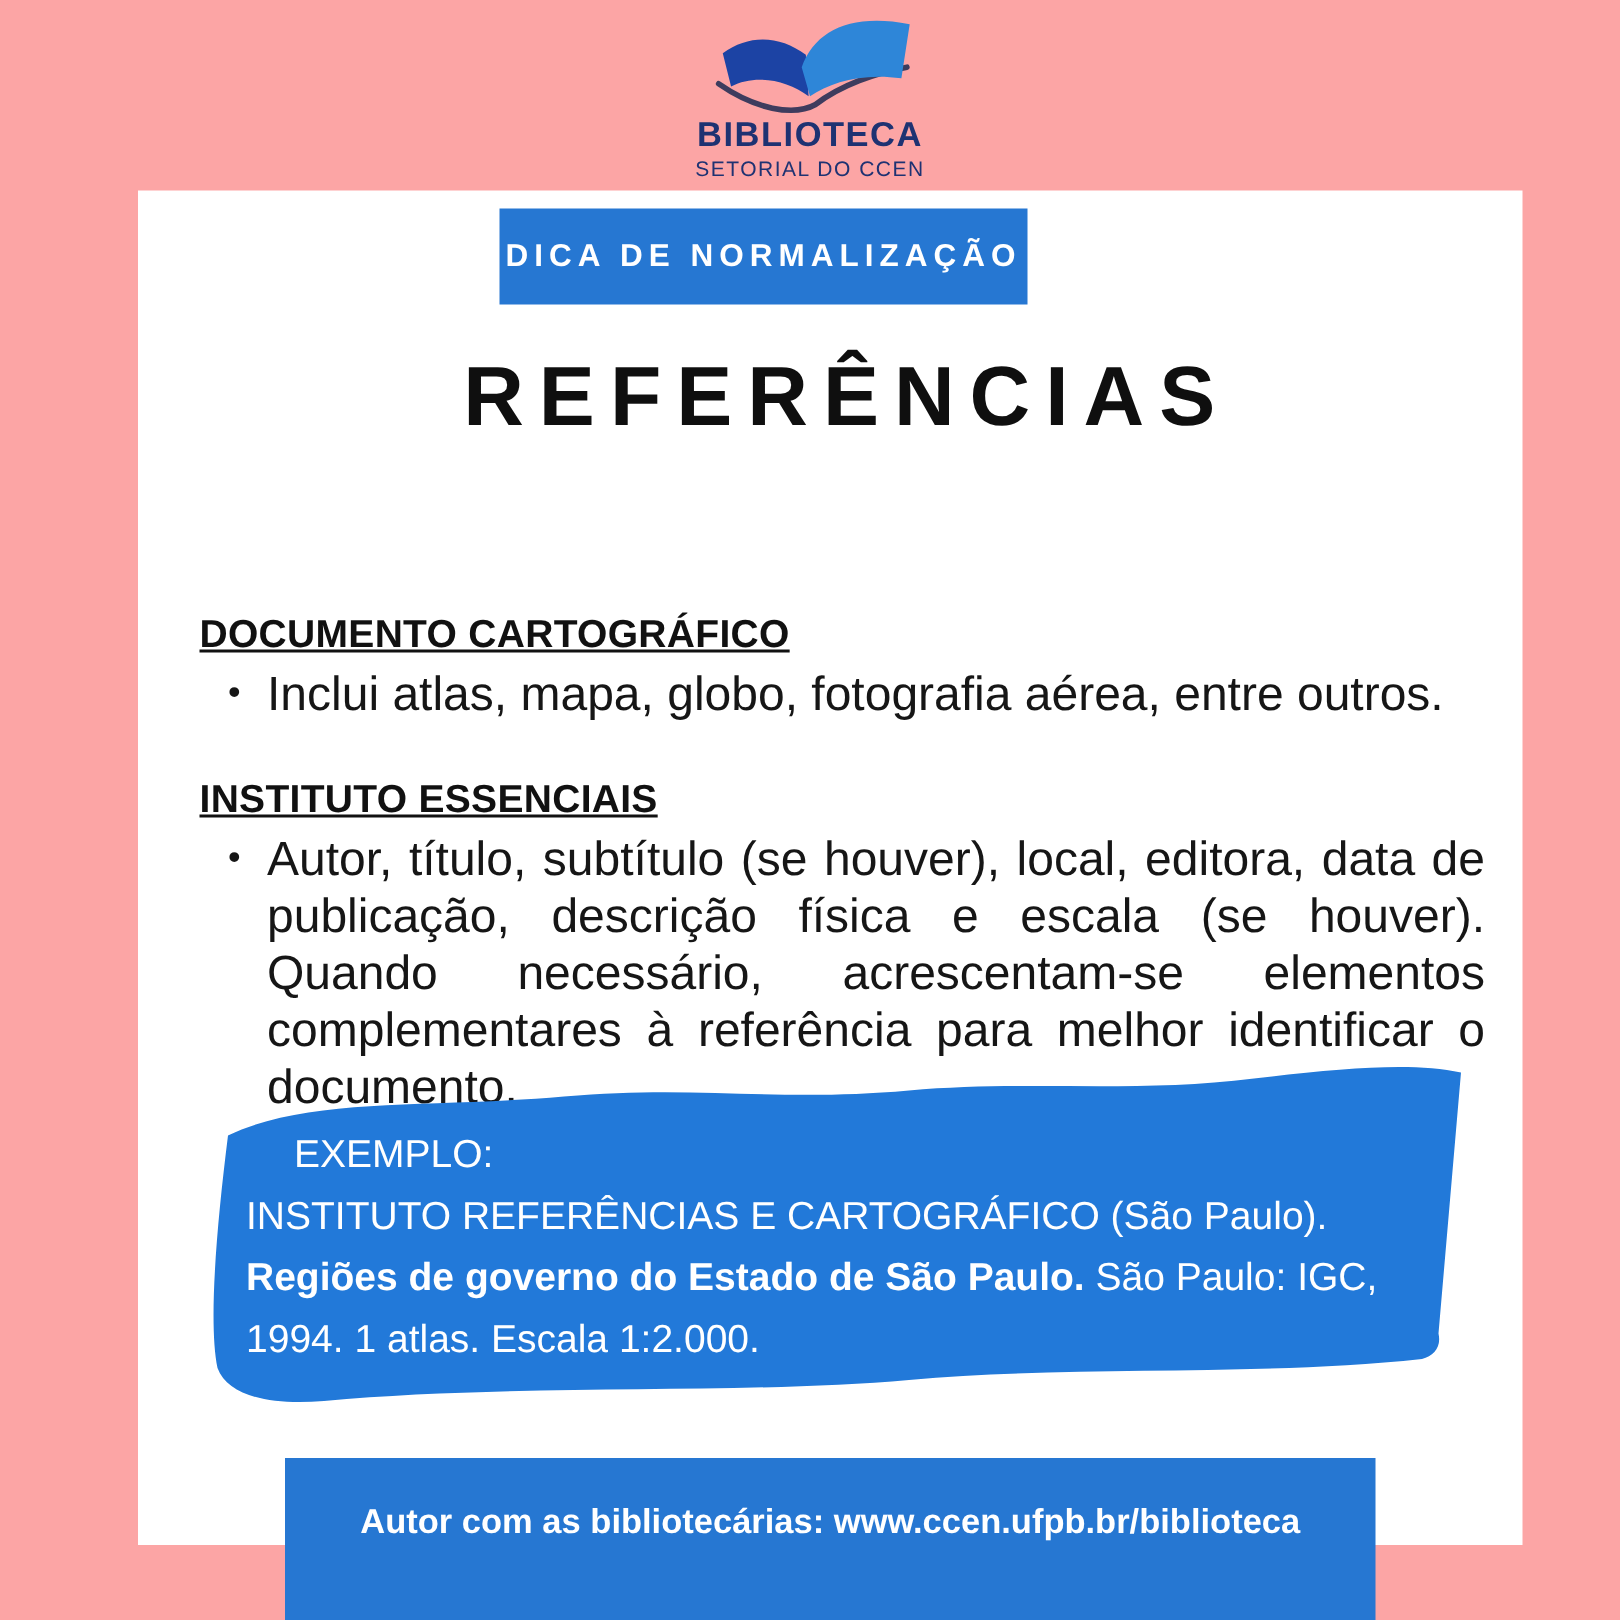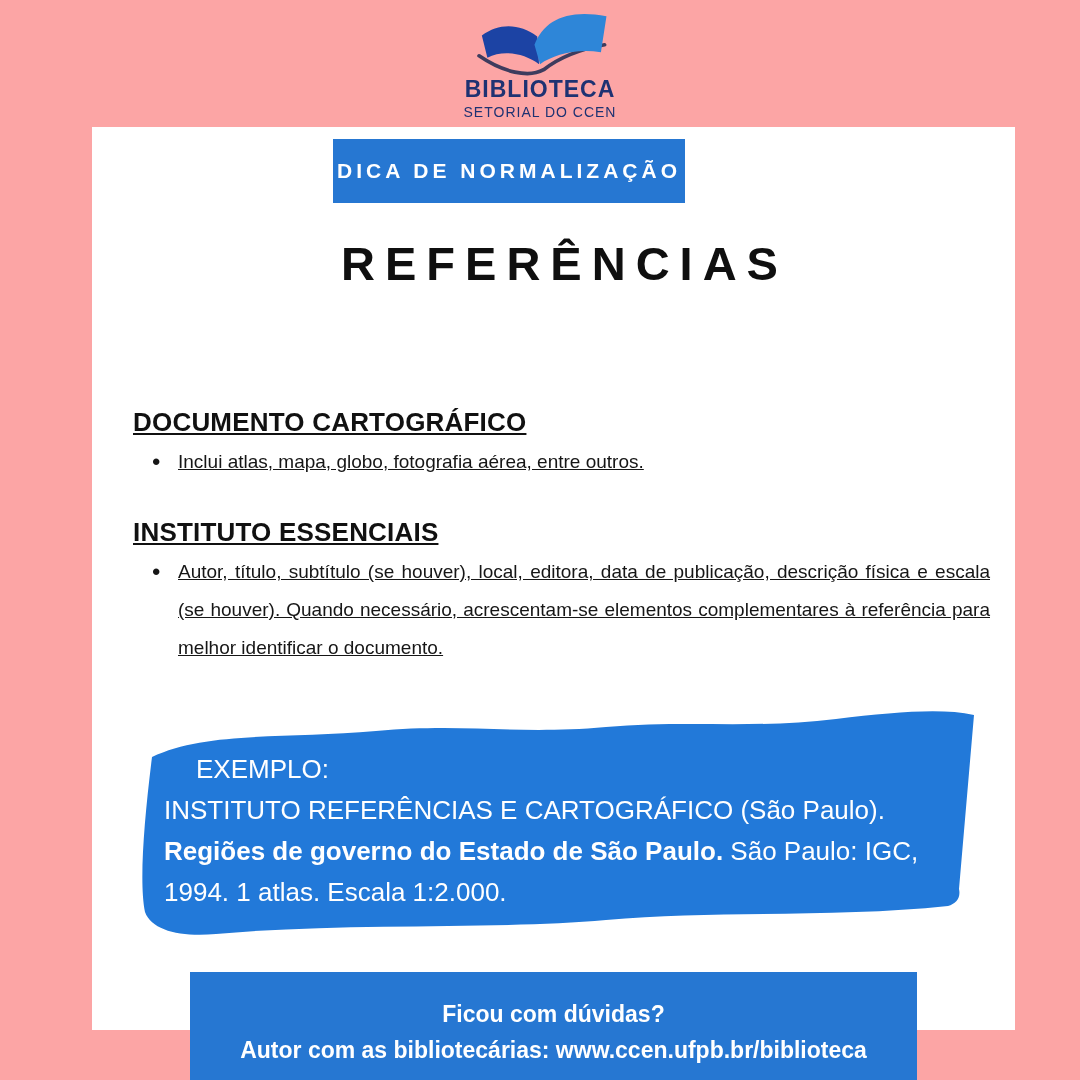--- a/index.html
+++ b/index.html
@@ -41,38 +41,38 @@
     display: flex; align-items: center; justify-content: center; margin-top: 12px;
   }
   .banner span {
     color: #ffffff; font-weight: 700; font-size: 21px; letter-spacing: 4px;
   }
 
   
   .title {
     position: absolute; left: 0; top: 98px; width: 100%;
     text-align: center; color: #0f0f0f;
-    font-size: 47px; font-weight: 700; letter-spacing: 10px;
+    font-size: 56px; font-weight: 700; letter-spacing: 10px;
     line-height: 77px;
     padding-left: 22px;
   }
 
   
   .sec-heading {
     position: absolute; left: 41px;
     font-size: 26px; font-weight: 700; color: #111111;
     letter-spacing: 0.2px;
     text-decoration: underline;
   }
   .sec1-heading { top: 280px; }
   .sec2-heading { top: 390px; }
 
   .bullet-row { position: absolute; display: flex; color: #161616; }
   .bullet-row .dot { width: 26px; flex: 0 0 26px; font-size: 24px; line-height: 38px; }
-  .bullet-row p   { flex: 1; font-size: 19px; line-height: 38px; text-decoration: underline; }
+  .bullet-row p   { flex: 1; font-size: 32px; line-height: 38px; }
   .sec1-bullet { left: 60px; top: 316px; width: 830px; }
   .sec2-bullet { left: 60px; top: 426px; width: 838px; }
   .sec2-bullet p { text-align: justify; }
 
   
   .example-shape { position: absolute; left: 44px; top: 576px; width: 848px; height: 240px; }
   .example-text {
     position: absolute; left: 72px; top: 622px; width: 800px;
     color: #ffffff; font-size: 26px; line-height: 41px; font-weight: 400;
   }
@@ -143,17 +143,16 @@
         C3,180 8,118 16,54 Z"></path>
     </svg>
     <figure class="example-text">
       <div class="example-label">EXEMPLO:</div>
       <p><span>INSTITUTO REFERÊNCIAS E CARTOGRÁFICO (São Paulo). </span><span class="bold">Regiões de governo do Estado de São Paulo.</span><span> São Paulo: IGC, 1994. 1 atlas. Escala 1:2.000.</span></p>
     </figure>
 
   </main>
 
   <footer class="footer">
-    <div>Ficou com dúvidas?</div>
     <div>Autor com as bibliotecárias: www.ccen.ufpb.br/biblioteca</div>
   </footer>
 
 </div>
 
 </body></html>

